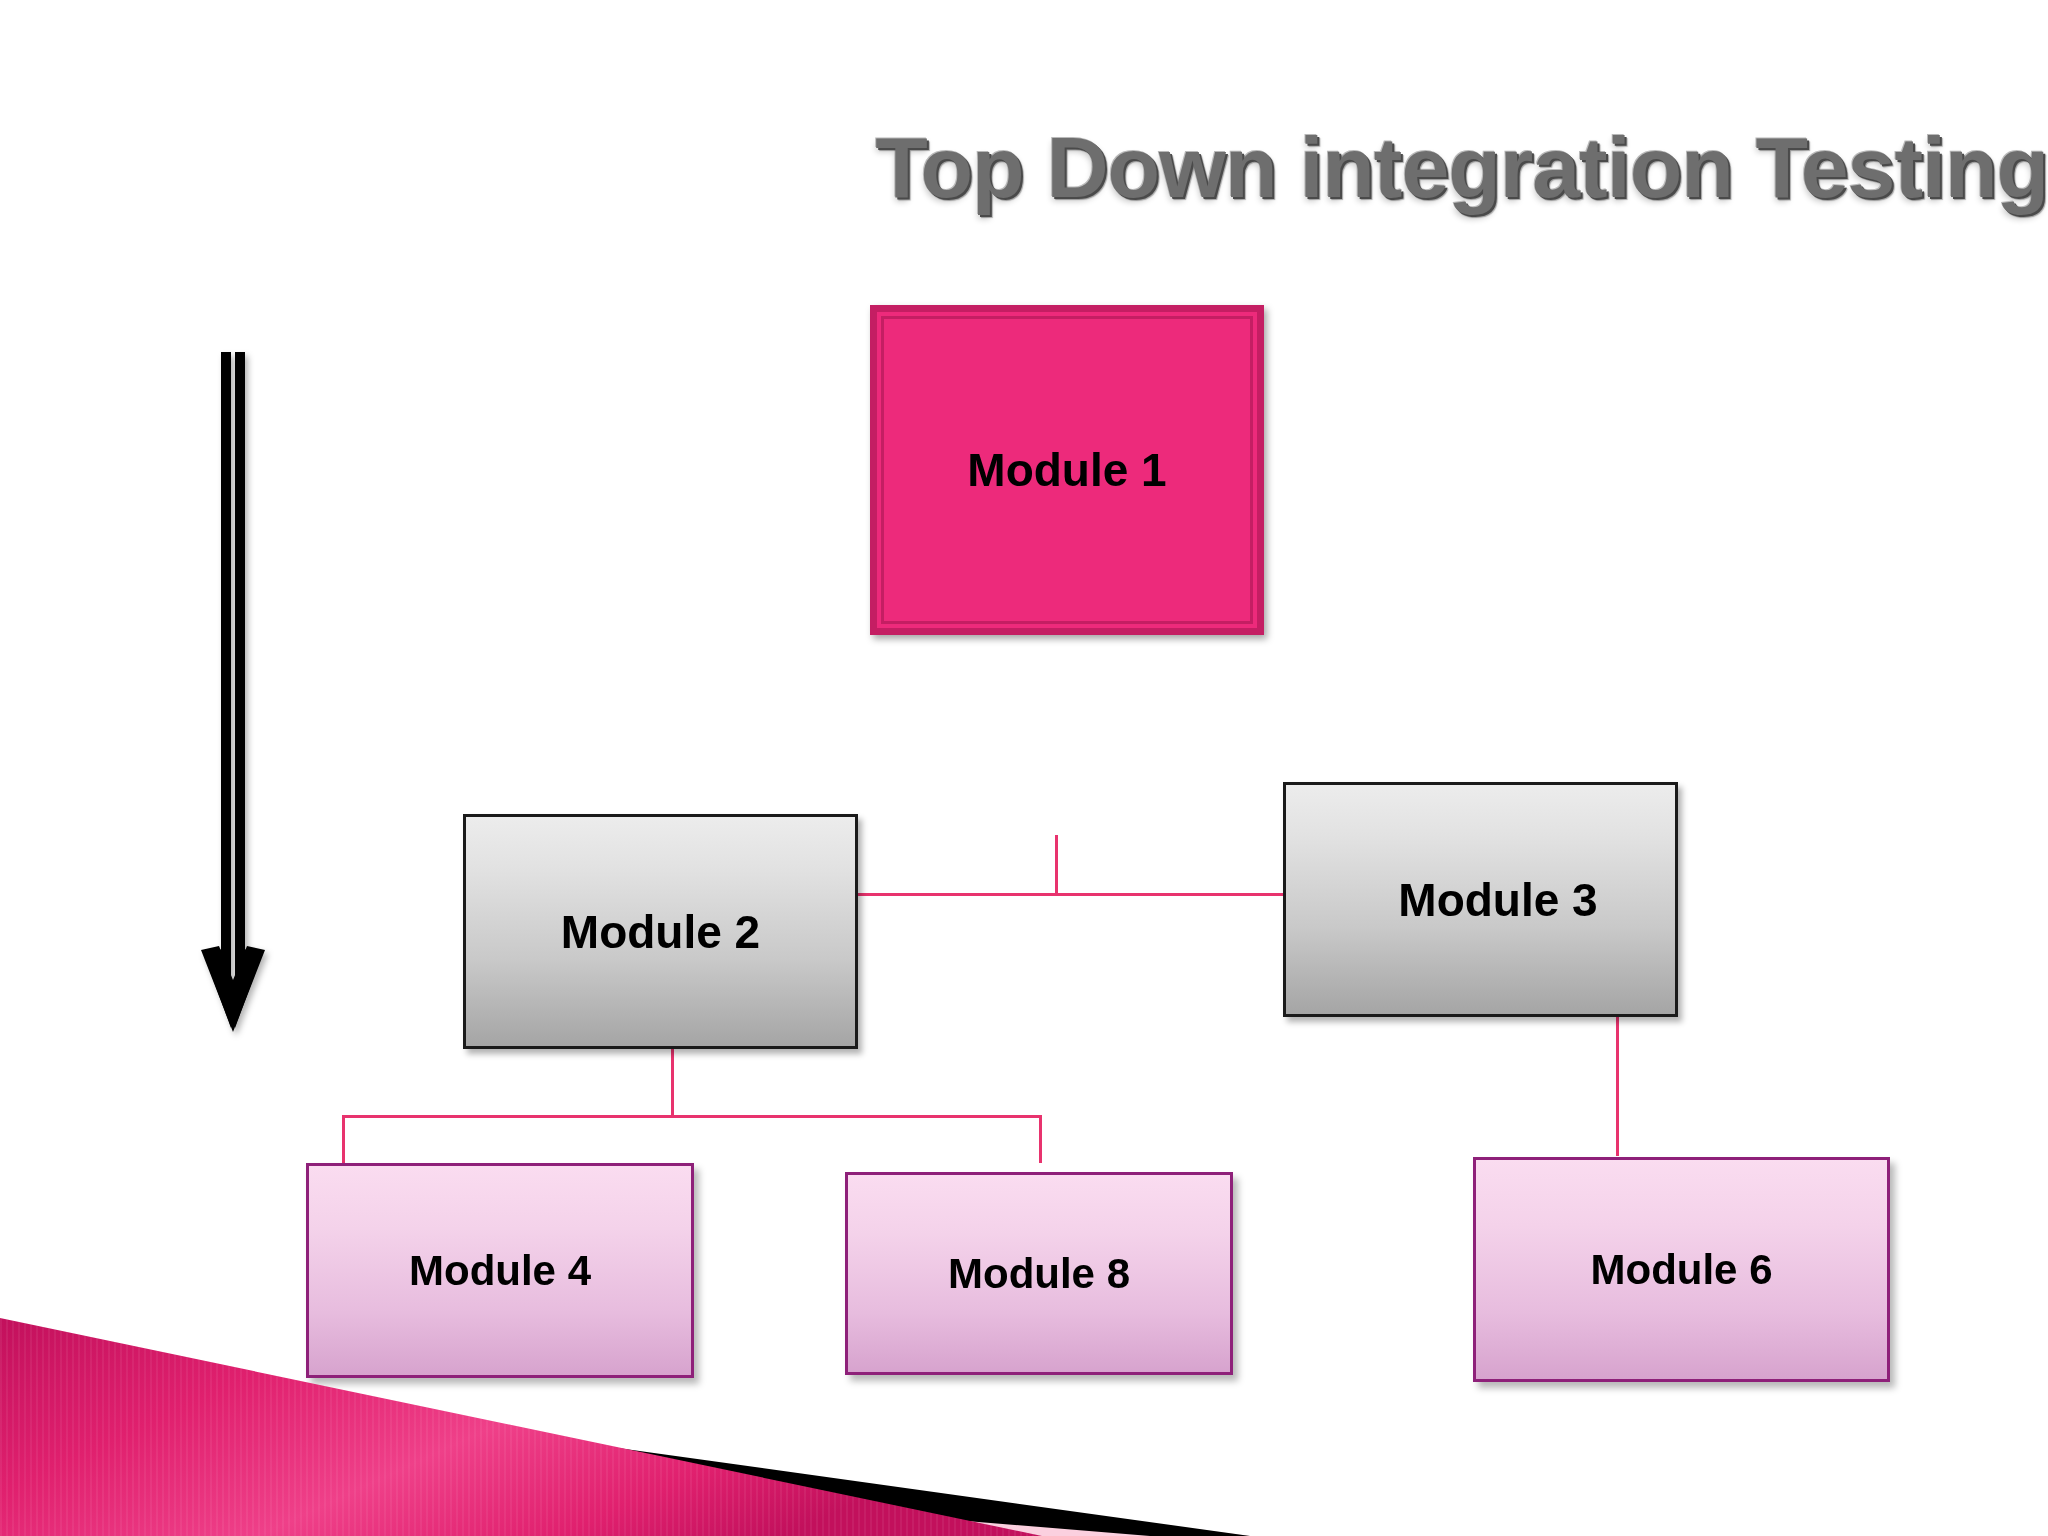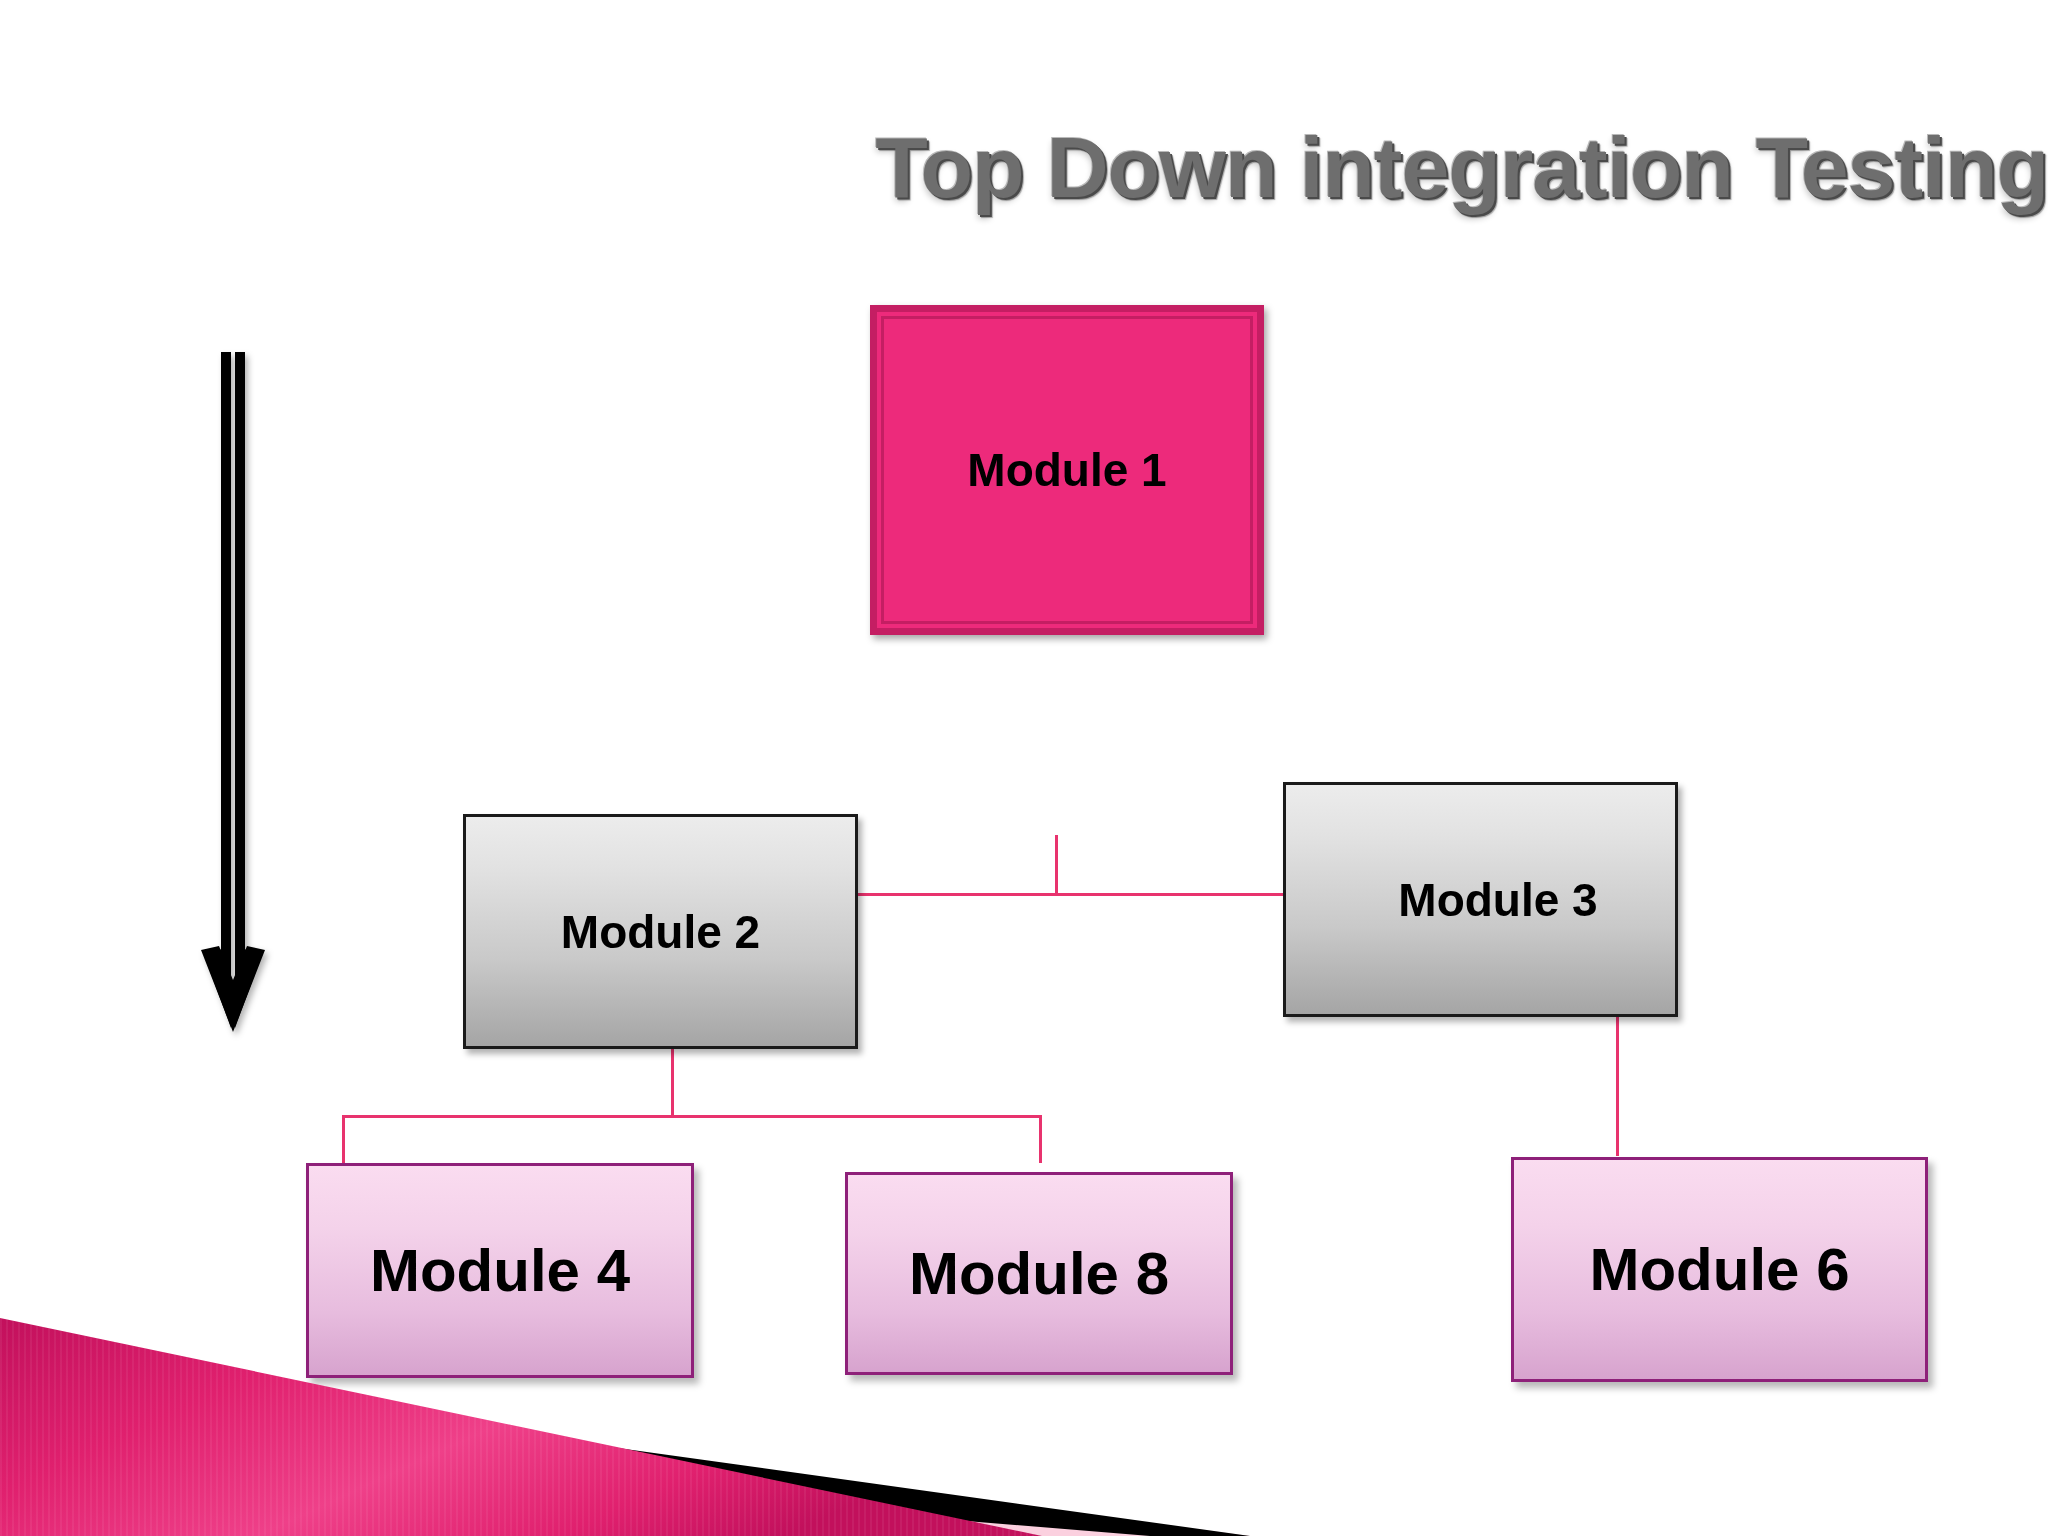--- a/index.html
+++ b/index.html
@@ -74,21 +74,21 @@
     border: 3px solid #1a1a1a;
     box-shadow: 4px 5px 6px rgba(0,0,0,0.30);
     font-size: 46px;
   }
 
   
   .node-pink {
     background: linear-gradient(to bottom, #FADCF0 0%, #F4D2EA 30%, #E7BCDE 70%, #D7A3CE 100%);
     border: 3px solid #8E2079;
     box-shadow: 5px 6px 7px rgba(0,0,0,0.28);
-    font-size: 60px;
+    font-size: 42px;
   }
 
   
   .conn {
     position: absolute;
     background: #E8336E;
   }
   .conn-v { width: 3px; }
   .conn-h { height: 3px; }
 
@@ -156,21 +156,21 @@
   </div>
 
   <div class="node node-pink" style="left:306px; top:1163px; width:388px; height:215px;">
     <span>Module 4</span>
   </div>
 
   <div class="node node-pink" style="left:845px; top:1172px; width:388px; height:203px;">
     <span>Module 8</span>
   </div>
 
-  <div class="node node-pink" style="left:1473px; top:1157px; width:417px; height:225px;margin-left:38px;">
+  <div class="node node-pink" style="left:1473px; top:1157px; width:417px; height:225px;">
     <span>Module 6</span>
   </div>
 
   <svg id="corner-deco" viewBox="0 0 1250 280" preserveAspectRatio="none" aria-hidden="true">
     <defs>
       <linearGradient id="wedgeGrad" x1="0" y1="0" x2="1" y2="0.45">
         <stop offset="0%" stop-color="#C2105C"></stop>
         <stop offset="30%" stop-color="#E0206E"></stop>
         <stop offset="58%" stop-color="#EF4089"></stop>
         <stop offset="82%" stop-color="#E0206E"></stop>

